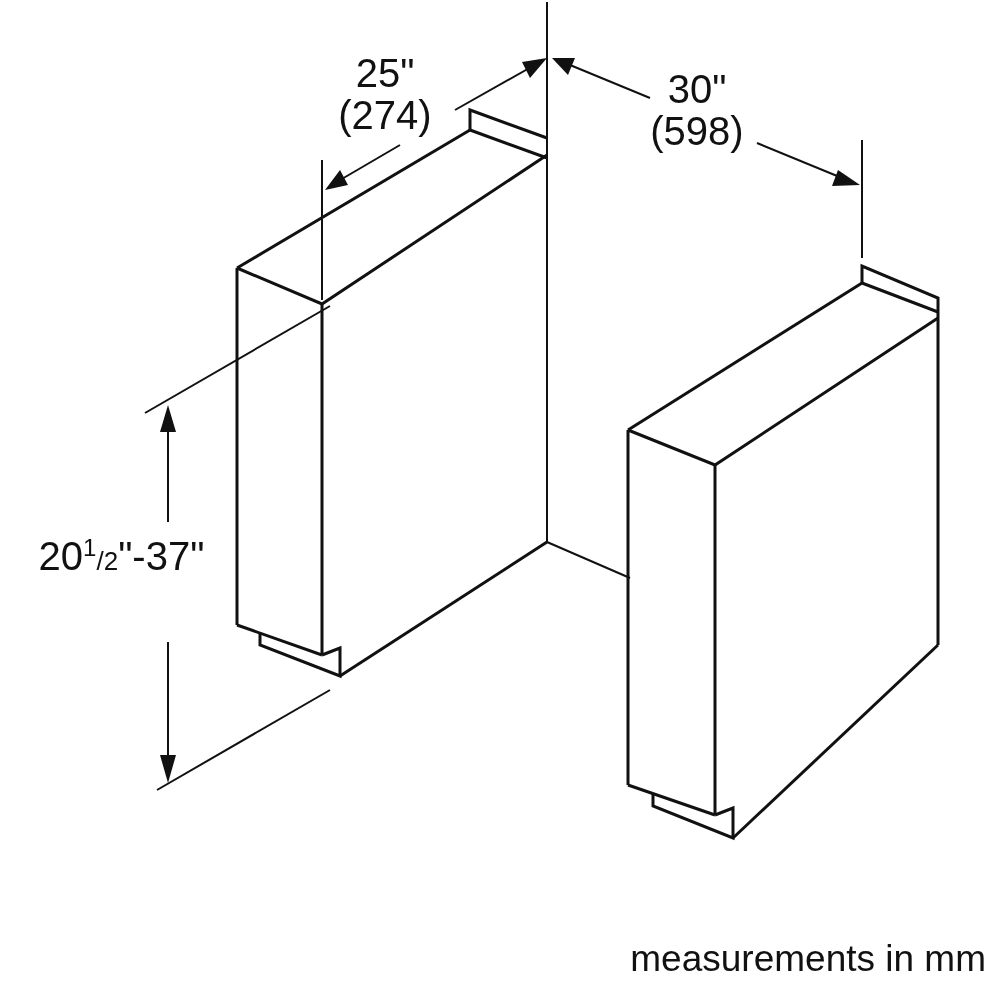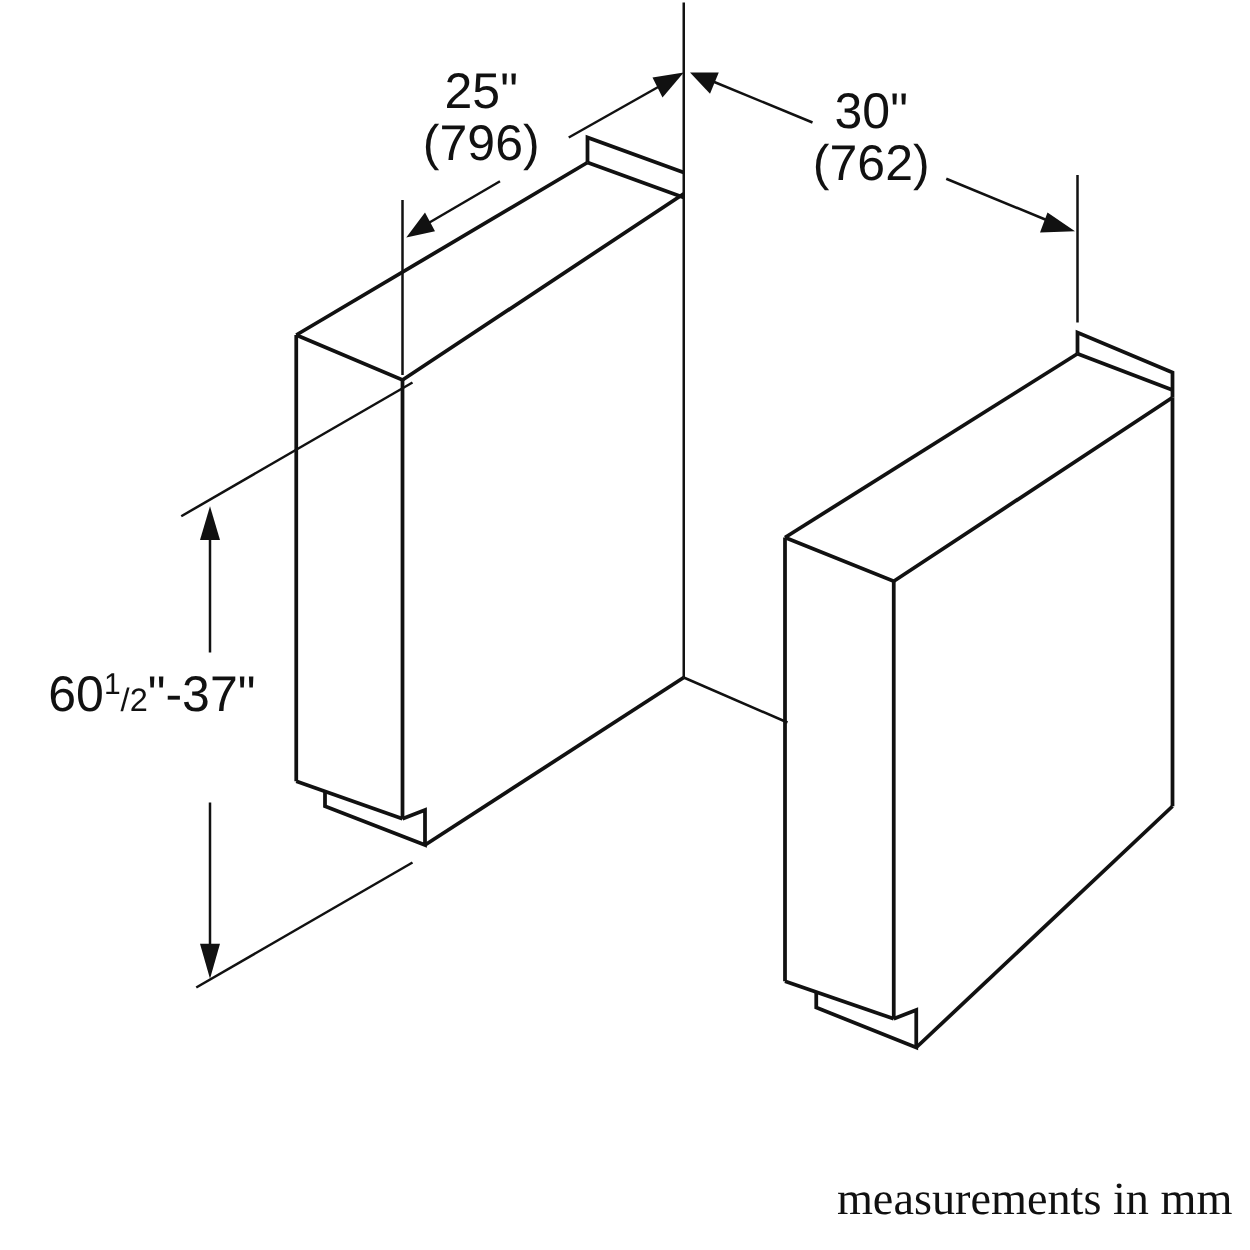--- a/index.html
+++ b/index.html
@@ -13,21 +13,21 @@
     line-height: 42px;
     text-align: center;
     white-space: nowrap;
   }
   .lbl .sup { position: relative; top: -14px; font-size: 24px; }
   .lbl .sub { font-size: 26px; }
   #caption {
     position: absolute;
     right: 14px;
     top: 938px;
-    font-family: Liberation Serif, serif;
+    font-family: Liberation Sans, sans-serif;
     font-size: 37px;
     color: #111111;
     white-space: nowrap;
   }
   svg line, svg polyline, svg polygon, svg path { stroke: #111111; fill: none; stroke-linejoin: miter; }
   .thick { stroke-width: 3; }
   .thin { stroke-width: 2; }
   .arrowhead { fill: #111111; stroke: none; }
 </style>
 </head>
@@ -97,25 +97,25 @@
     <line class="thin" x1="157" y1="790" x2="330" y2="690"></line>
     <line class="thin" x1="168" y1="430" x2="168" y2="522"></line>
     <polygon class="arrowhead" points="168,405 160,432 176,432"></polygon>
     <line class="thin" x1="168" y1="642" x2="168" y2="760"></line>
     <polygon class="arrowhead" points="168,783 160,755 176,755"></polygon>
   </g>
 </svg>
 
 <div class="lbl" style="left:330px; top:52px; width:110px;">
   <div>25"</div>
-  <div>(796)</div>
+  <div>(274)</div>
 </div>
 
 <div class="lbl" style="left:632px; top:68px; width:130px;">
   <div>30"</div>
-  <div>(762)</div>
+  <div>(598)</div>
 </div>
 
 <div class="lbl" style="left:14px; top:535px; width:215px;">
-  <div><span>60</span><span class="sup">1</span><span class="sub">/</span><span class="sub">2</span><span>"-37"</span></div>
+  <div><span>20</span><span class="sup">1</span><span class="sub">/</span><span class="sub">2</span><span>"-37"</span></div>
 </div>
 
 <div id="caption">measurements in mm</div>
 
 </body></html>

